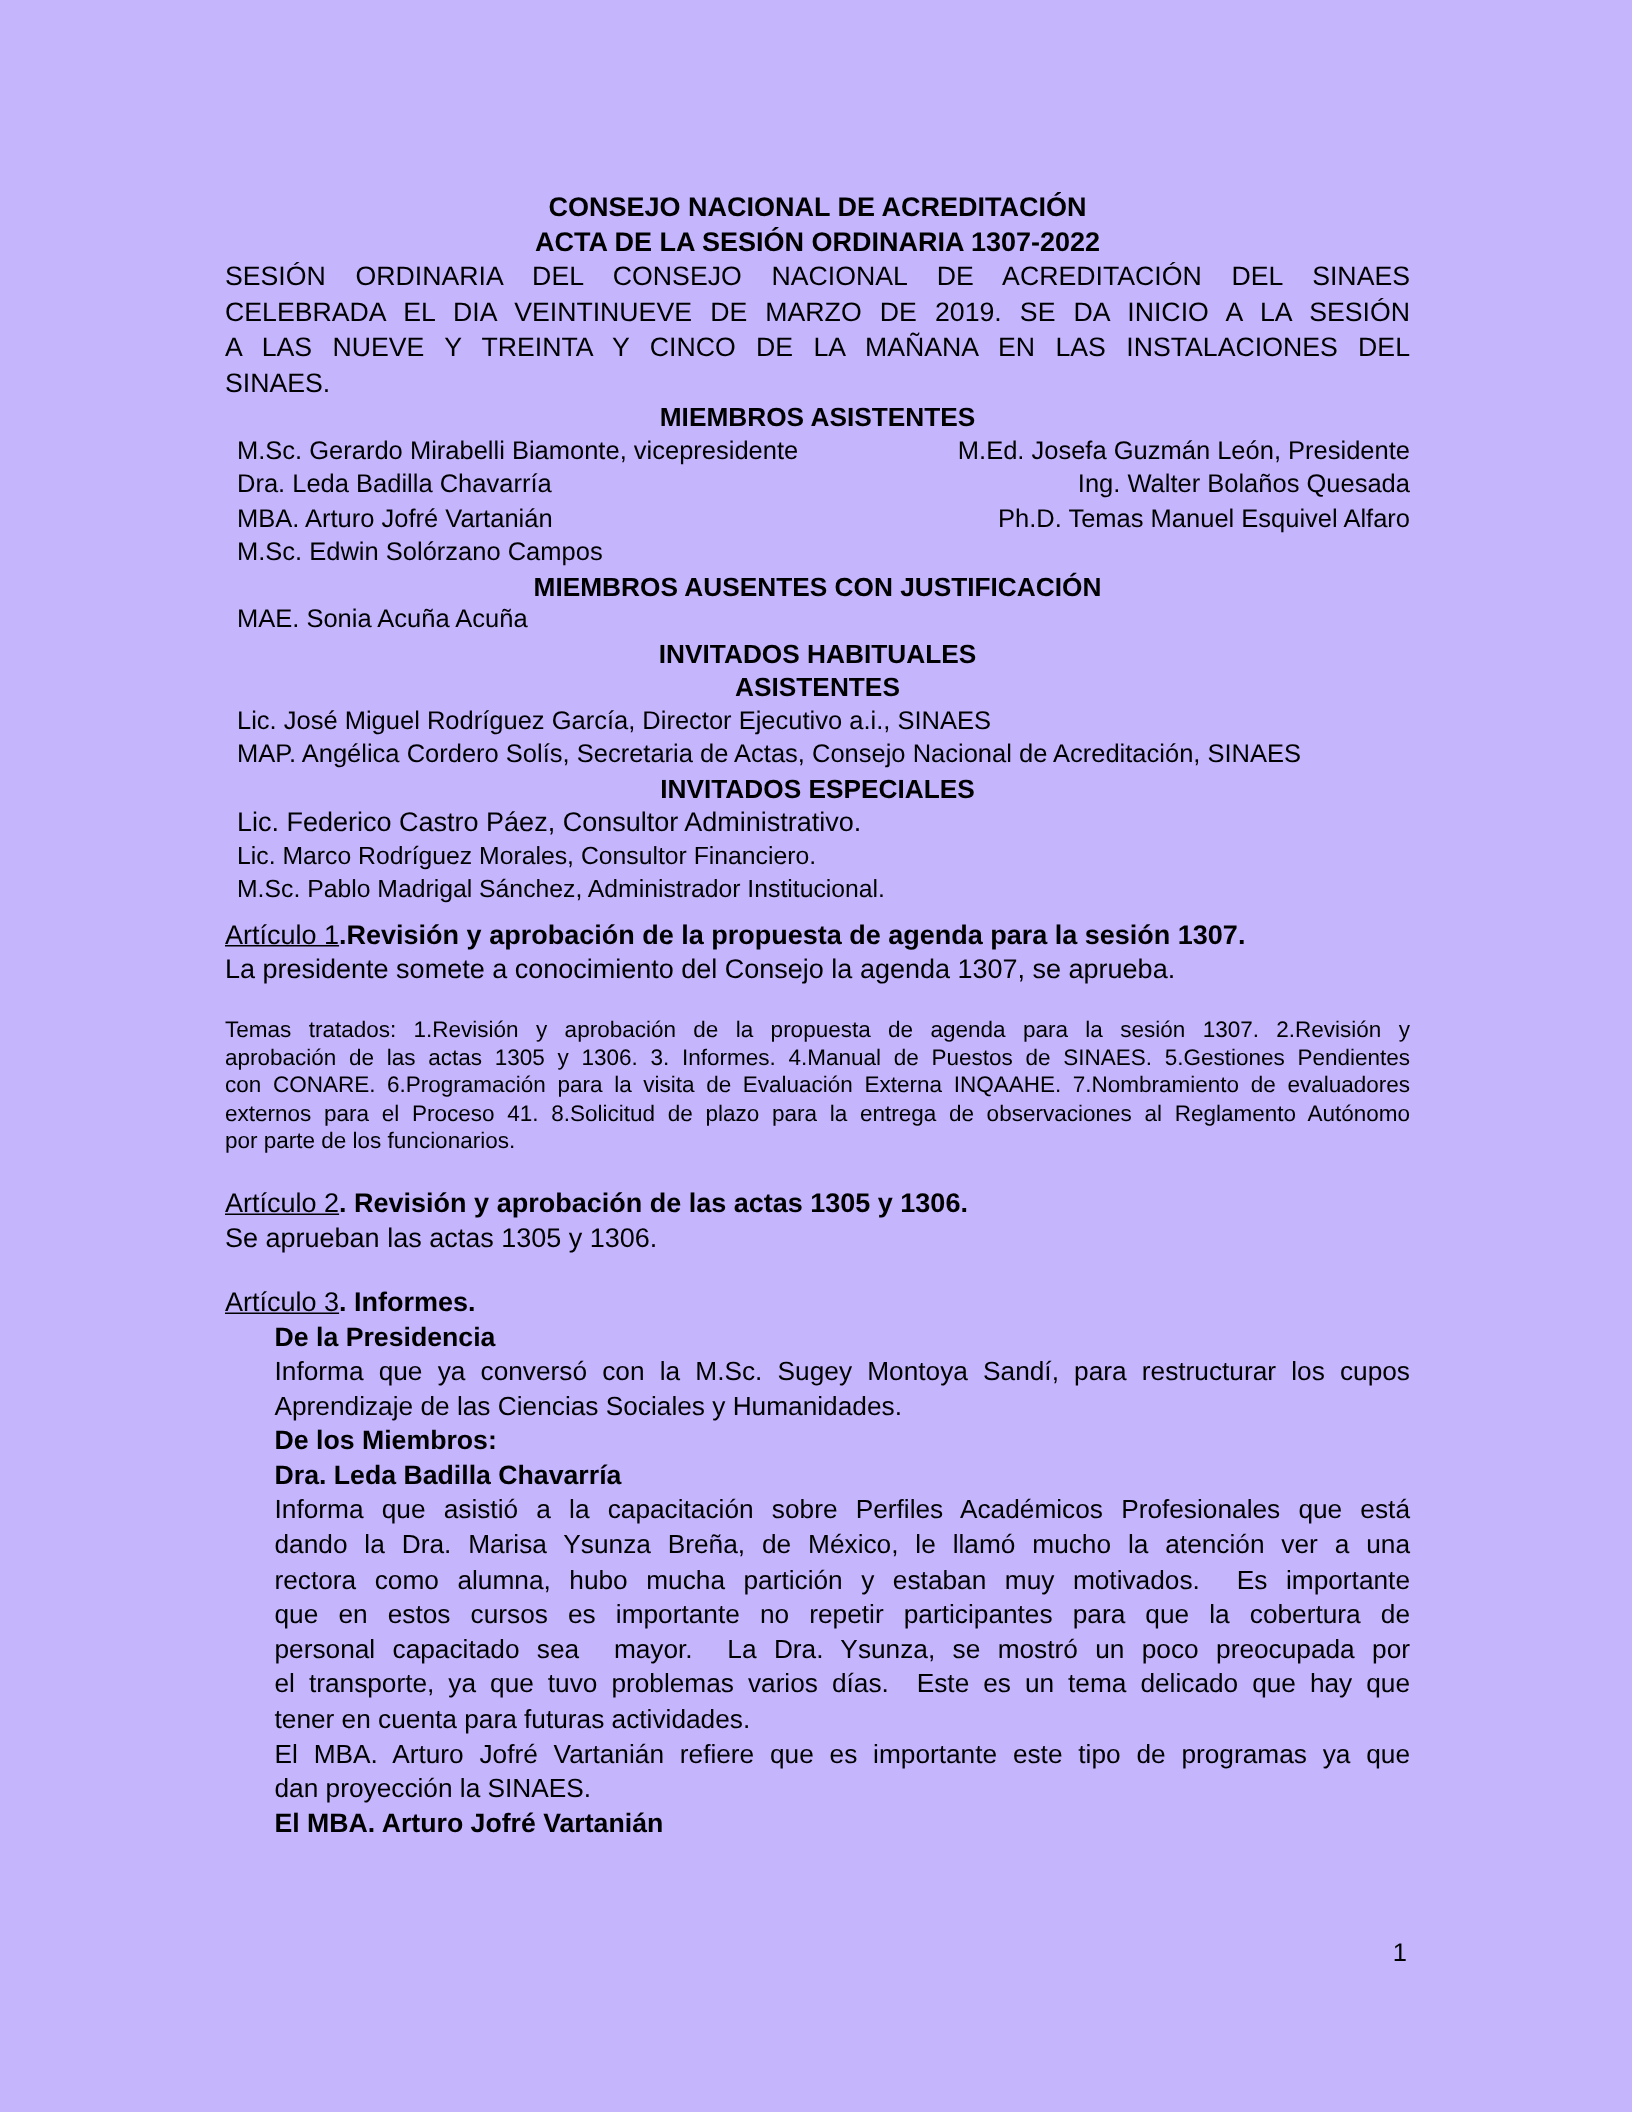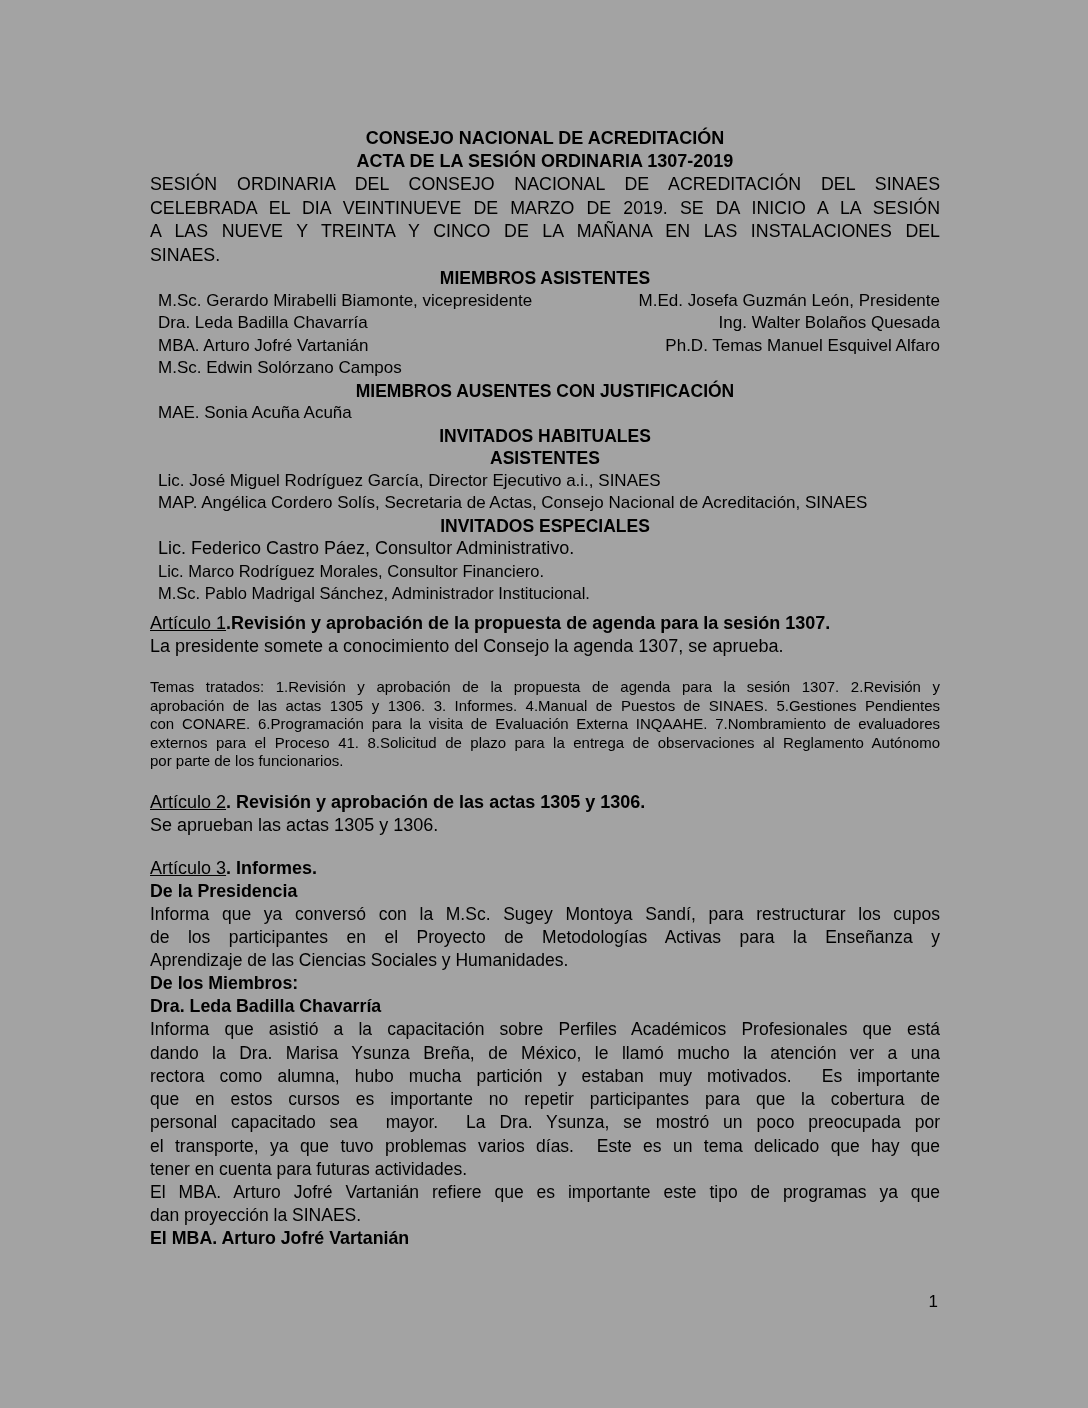--- a/index.html
+++ b/index.html
@@ -1,20 +1,20 @@
 <!DOCTYPE html>
 <html><head>
 <meta charset="utf-8">
 <style>
   html, body { margin: 0; padding: 0; background: #ffffff; }
   .page {
     position: relative;
     width: 1088px;
     height: 1408px;
-    background: #a3a3a3;
+    background: #c4b5fd;
     color: #000000;
     font-family: "Liberation Sans", sans-serif;
     overflow: hidden;
   }
   .content {
     box-sizing: content-box;
     width: 790px;
     padding: 127px 148px 0 150px;
   }
   
@@ -69,21 +69,21 @@
     line-height: 23px;
     white-space: pre-wrap;
   }
   .topics {
     margin-top: 20px;
     font-size: 15px;
     line-height: 18.5px;
   }
   .topics > div { font-size: 15px; }
 
-  .indent-block { }
+  .indent-block { margin-left: 33px; }
   .sub-h {
     font-weight: bold;
     font-size: 17.8px;
     line-height: 23px;
     white-space: pre-wrap;
   }
   .para { font-size: 17.5px; line-height: 23.2px; }
   .para > div { font-size: 17.5px; }
 
   .page-number {
@@ -95,21 +95,21 @@
   }
 </style>
 </head>
 <body>
 
 <div class="page">
   <div class="content">
 
     <div class="doc-title">
         <div>CONSEJO NACIONAL DE ACREDITACIÓN</div>
-        <div>ACTA DE LA SESIÓN ORDINARIA 1307-2019</div>
+        <div>ACTA DE LA SESIÓN ORDINARIA 1307-2022</div>
       </div>
 
     <div class="intro jpar">
         <div>SESIÓN ORDINARIA DEL CONSEJO NACIONAL DE ACREDITACIÓN DEL SINAES</div>
         <div>CELEBRADA EL DIA VEINTINUEVE DE MARZO DE 2019. SE DA INICIO A LA SESIÓN</div>
         <div>A LAS NUEVE Y TREINTA Y CINCO DE LA MAÑANA EN LAS INSTALACIONES DEL</div>
         <div>SINAES.</div>
       </div>
 
     <div class="center-h">MIEMBROS ASISTENTES</div>
@@ -165,21 +165,20 @@
 
     <p class="art-heading m-top-20"><span class="art-label">Artículo 2</span><span class="art-bold">. Revisión y aprobación de las actas 1305 y 1306.</span></p>
     <p class="body-p">Se aprueban las actas 1305 y 1306.</p>
 
     <p class="art-heading m-top-20"><span class="art-label">Artículo 3</span><span class="art-bold">. Informes.</span></p>
 
     <div class="indent-block">
       <div class="sub-h">De la Presidencia</div>
       <div class="para jpar">
           <div>Informa que ya conversó con la M.Sc. Sugey Montoya Sandí, para restructurar los cupos</div>
-          <div>de los participantes en el Proyecto de Metodologías Activas para la Enseñanza y</div>
           <div>Aprendizaje de las Ciencias Sociales y Humanidades.</div>
         </div>
       <div class="sub-h">De los Miembros:</div>
       <div class="sub-h">Dra. Leda Badilla Chavarría</div>
       <div class="para jpar">
           <div>Informa que asistió a la capacitación sobre Perfiles Académicos Profesionales que está</div>
           <div>dando la Dra. Marisa Ysunza Breña, de México, le llamó mucho la atención ver a una</div>
           <div>rectora como alumna, hubo mucha partición y estaban muy motivados.  Es importante</div>
           <div>que en estos cursos es importante no repetir participantes para que la cobertura de</div>
           <div>personal capacitado sea  mayor.  La Dra. Ysunza, se mostró un poco preocupada por</div>

